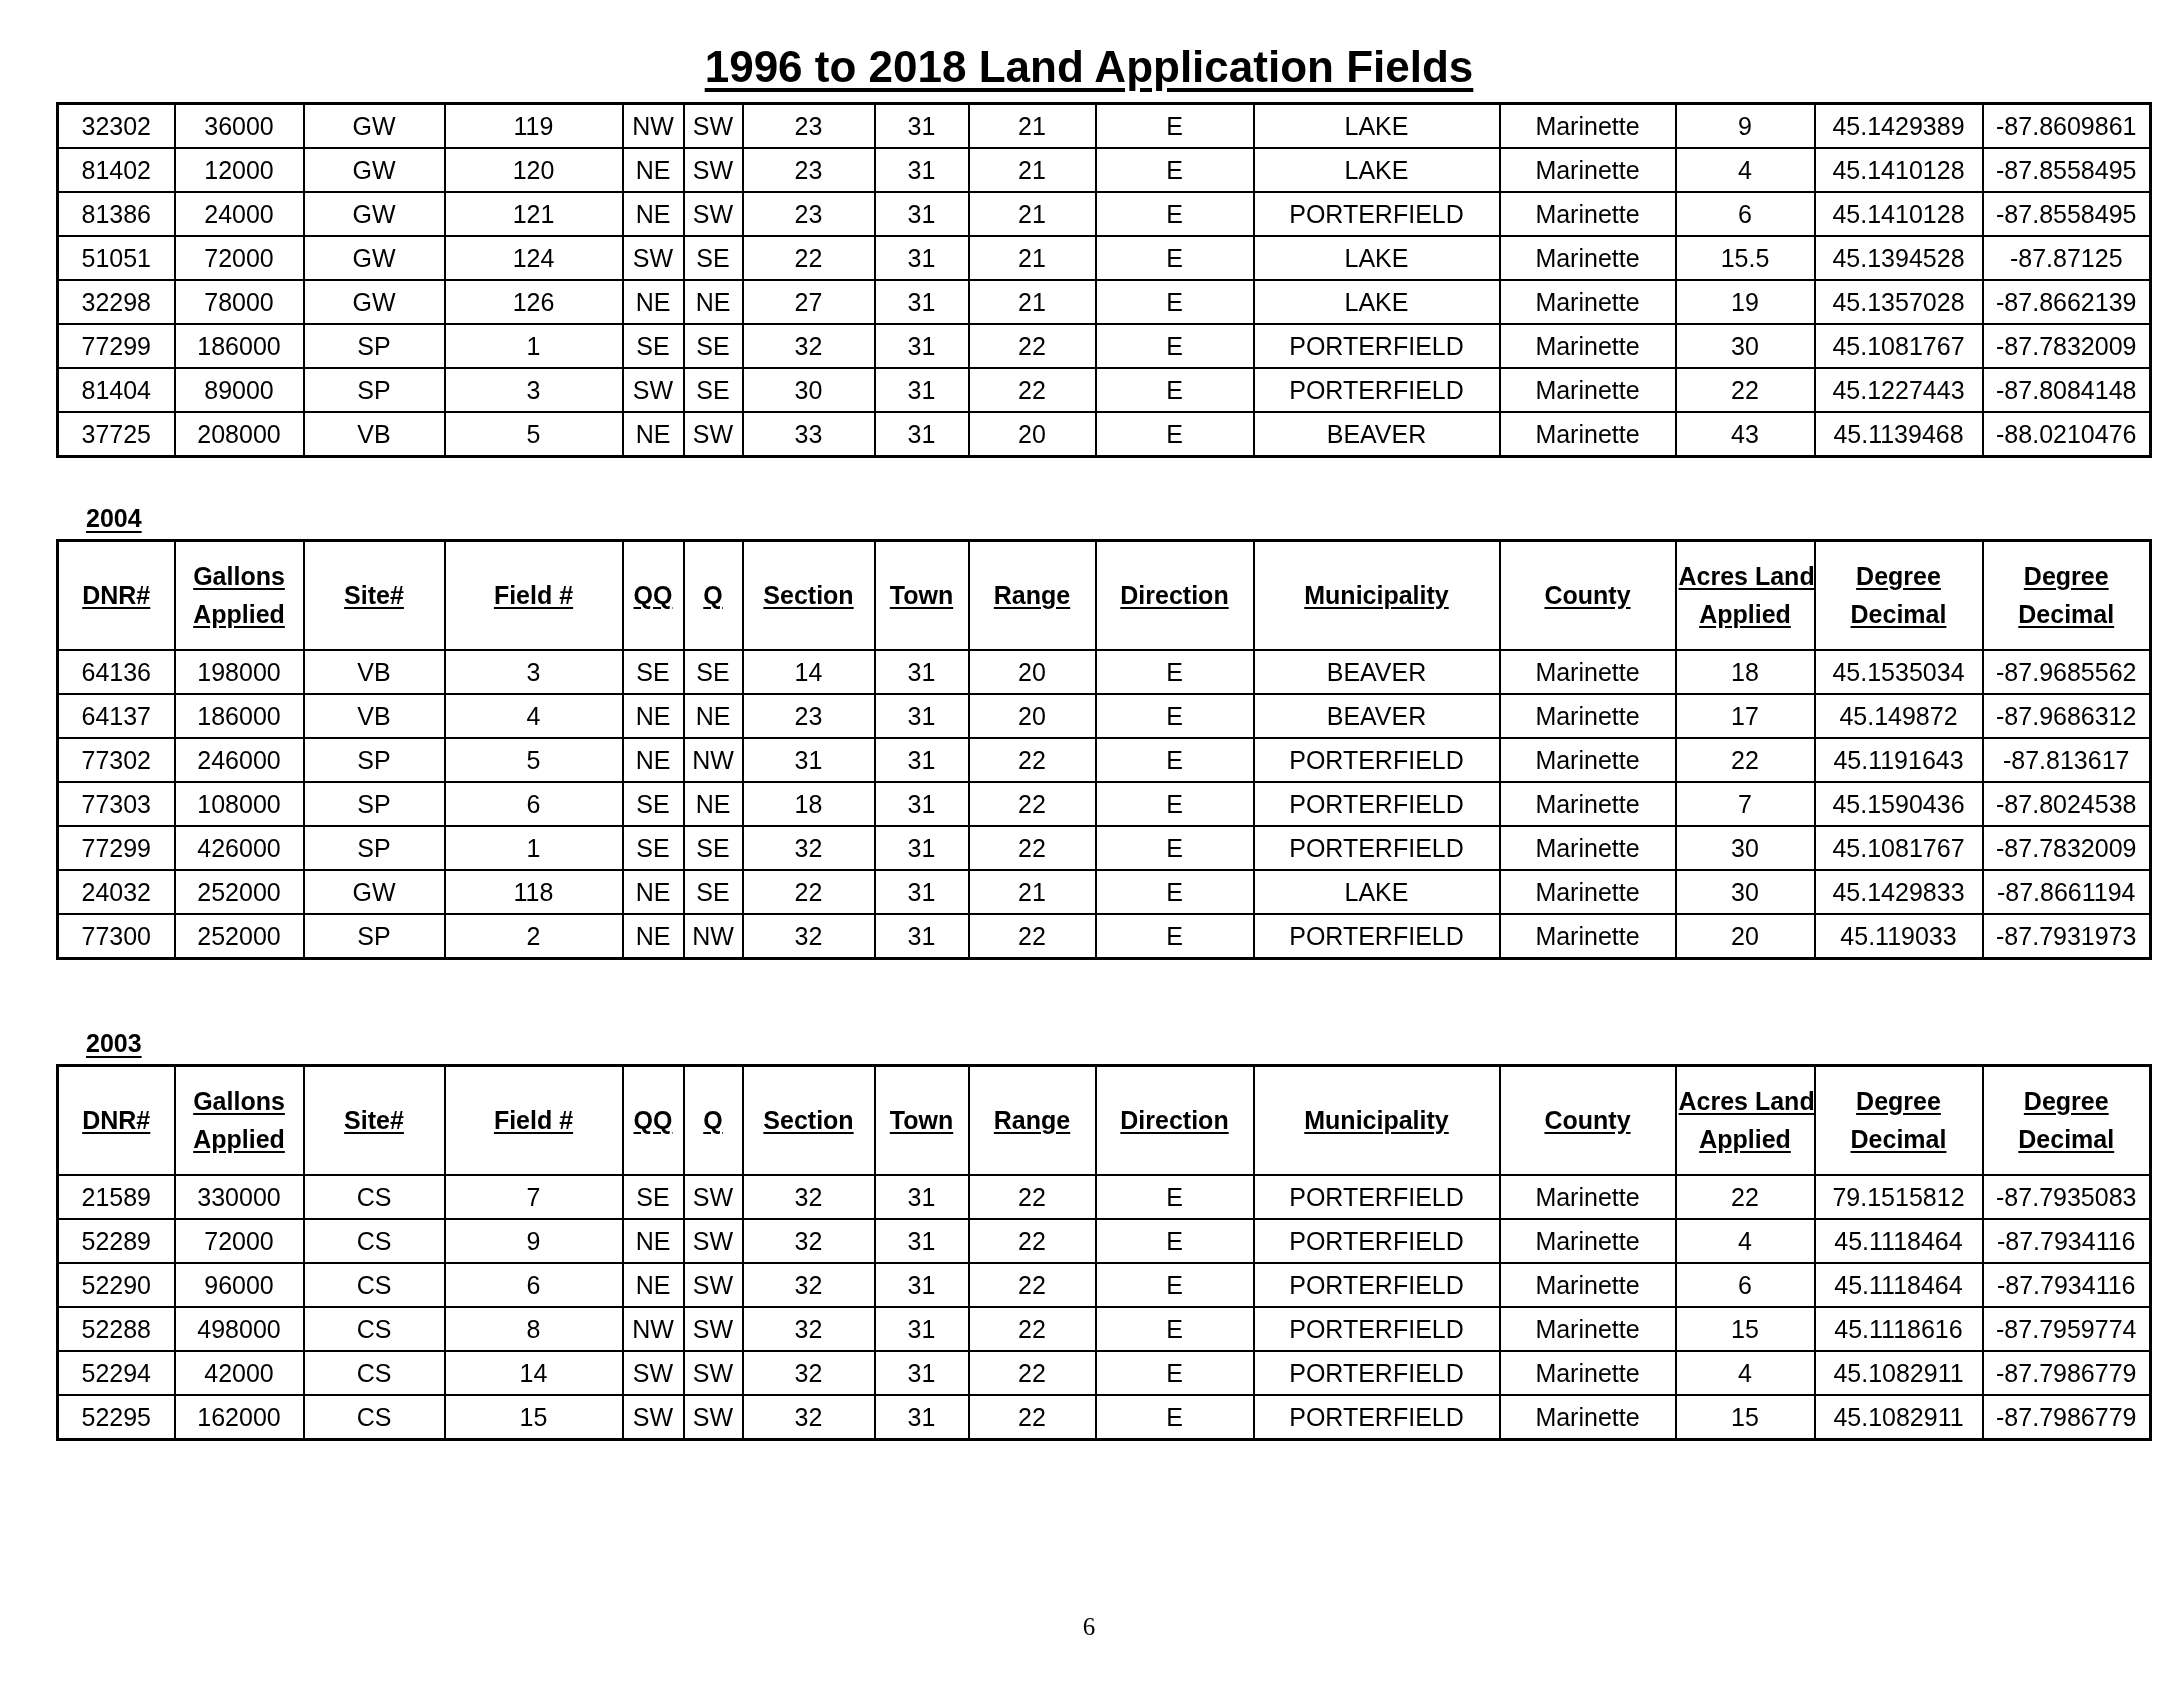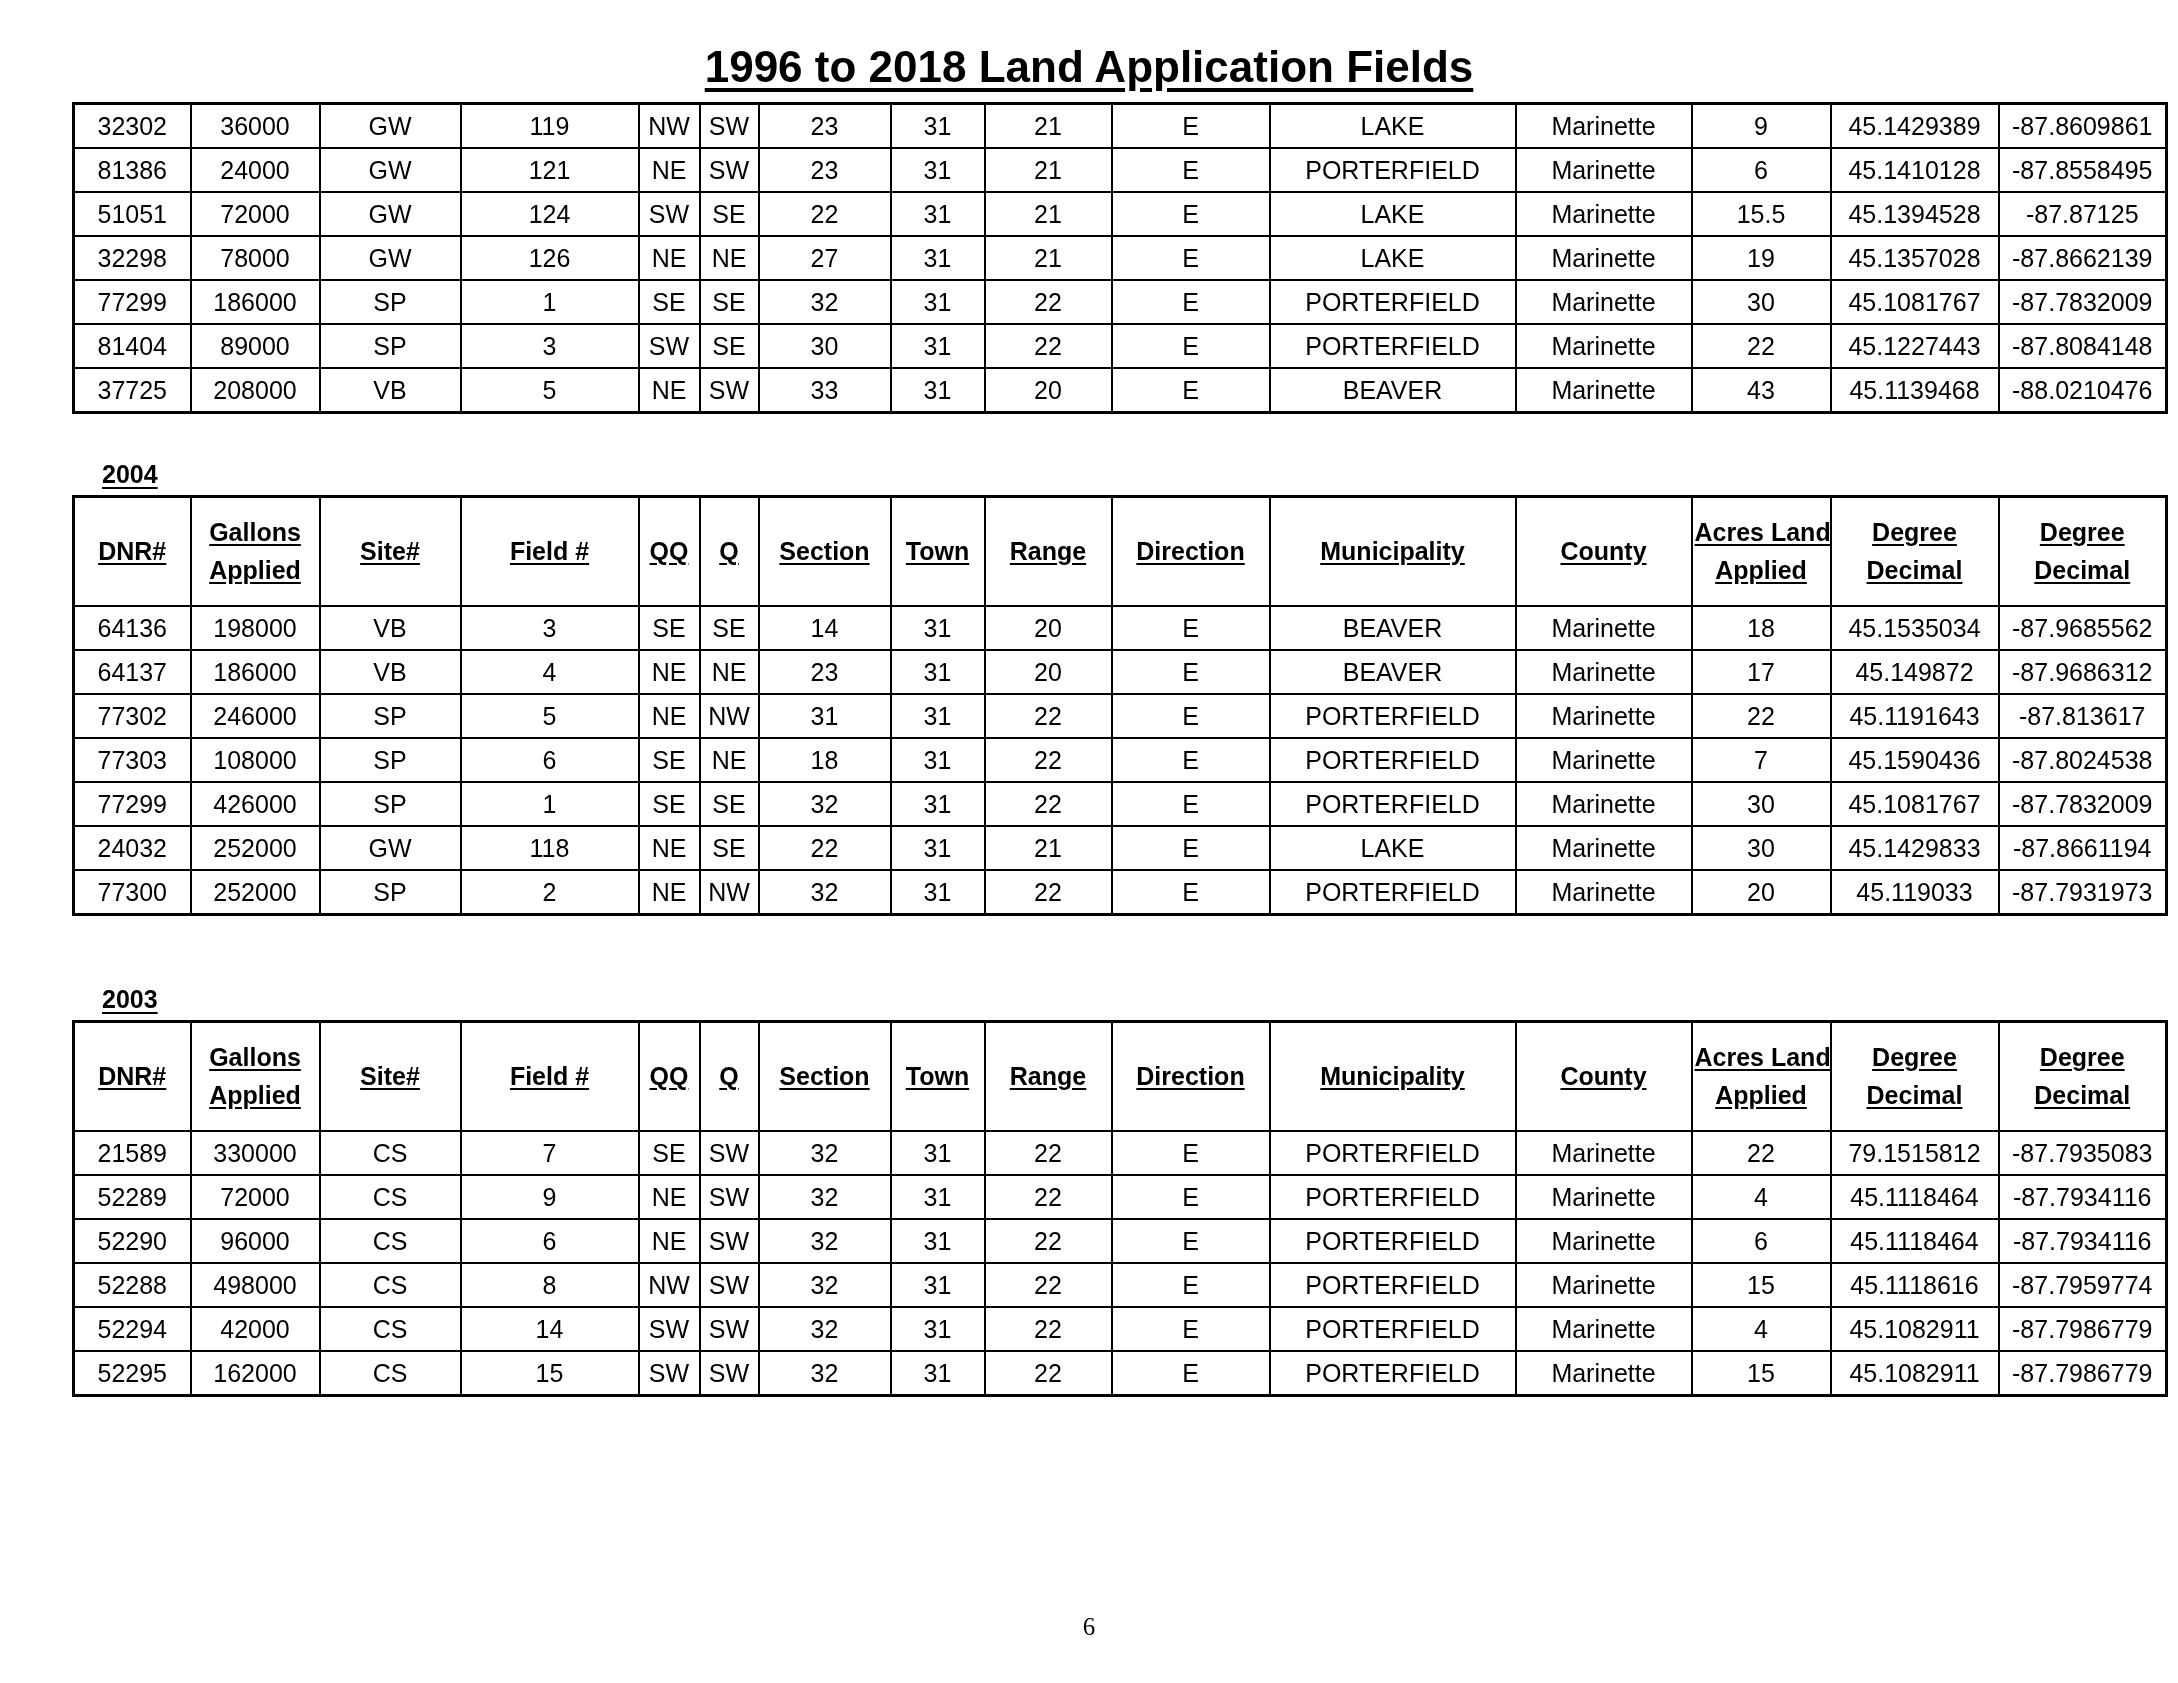--- a/index.html
+++ b/index.html
@@ -28,21 +28,21 @@
     font-weight: bold;
     text-decoration: underline;
     text-underline-offset: 6px;
     margin: 0;
     padding-top: 42px;
     padding-bottom: 10px;
     letter-spacing: 0px;
   }
 
   .table-wrap {
-    padding-left: 72px;
+    padding-left: 56px;
     padding-right: 48px;
   }
 
   .year-label {
     font-size: 25px;
     font-weight: bold;
     text-decoration: underline;
     text-underline-offset: 4px;
     margin-left: 30px;
     margin-bottom: 6px;
@@ -155,20 +155,37 @@
                 <td>SW</td>
                 <td>23</td>
                 <td>31</td>
                 <td>21</td>
                 <td>E</td>
                 <td>LAKE</td>
                 <td>Marinette</td>
                 <td>9</td>
                 <td>45.1429389</td>
                 <td>-87.8609861</td>
+              </tr>
+              <tr>
+                <td>81402</td>
+                <td>12000</td>
+                <td>GW</td>
+                <td>120</td>
+                <td>NE</td>
+                <td>SW</td>
+                <td>23</td>
+                <td>31</td>
+                <td>21</td>
+                <td>E</td>
+                <td>LAKE</td>
+                <td>Marinette</td>
+                <td>4</td>
+                <td>45.1410128</td>
+                <td>-87.8558495</td>
               </tr>
               <tr>
                 <td>81386</td>
                 <td>24000</td>
                 <td>GW</td>
                 <td>121</td>
                 <td>NE</td>
                 <td>SW</td>
                 <td>23</td>
                 <td>31</td>

